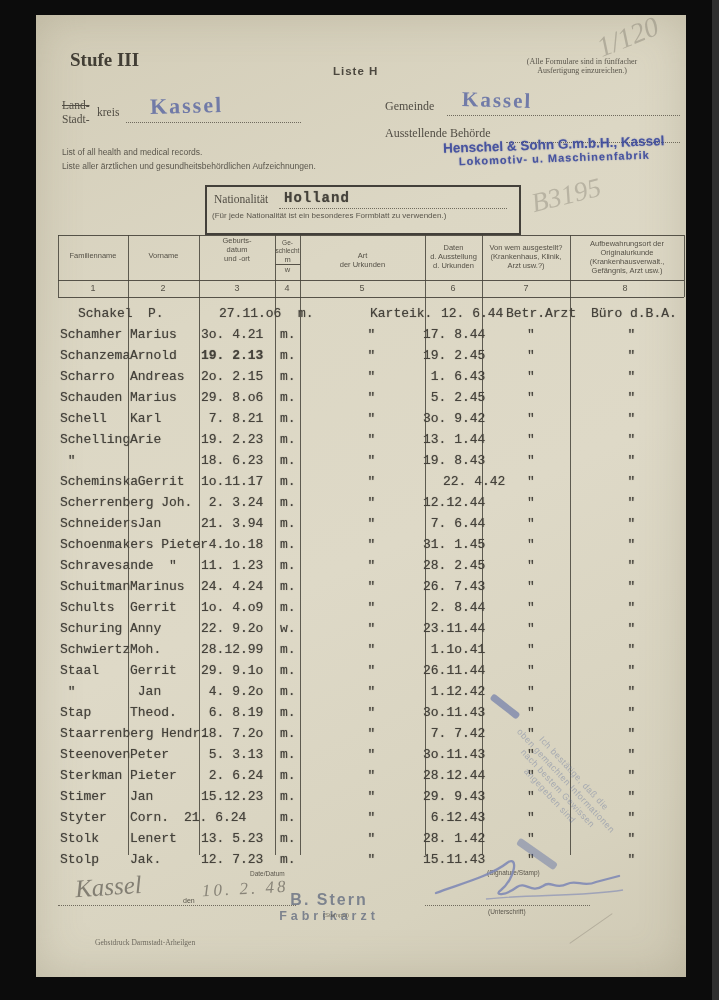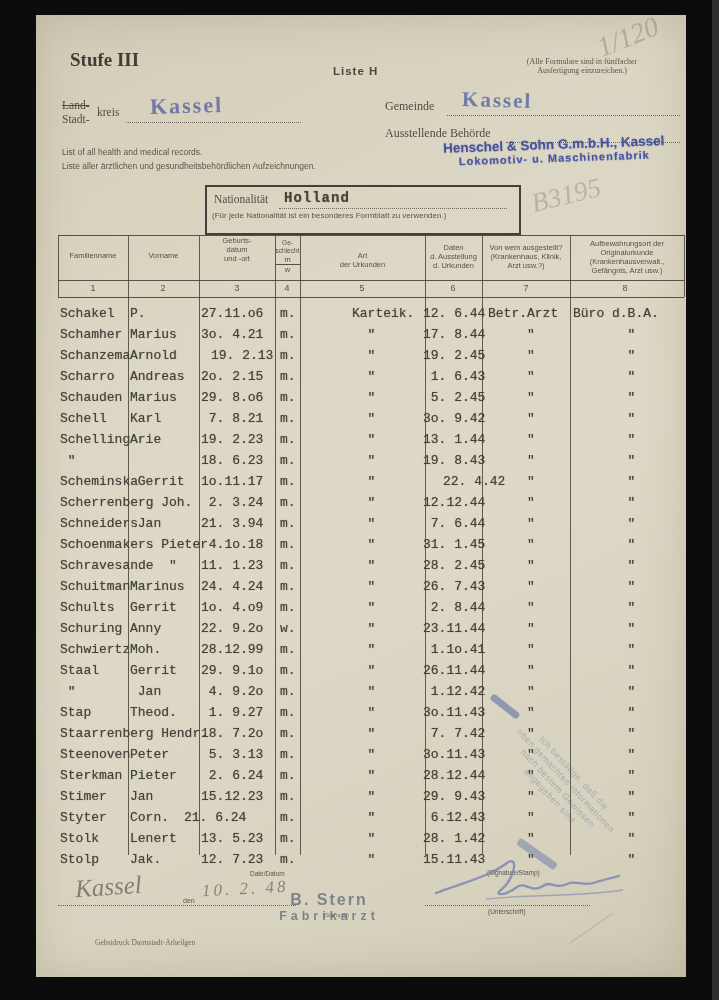--- a/index.html
+++ b/index.html
@@ -138,21 +138,21 @@
     <div class="abs num" style="left:47px;top:268px;">1</div>
     <div class="abs num" style="left:117px;top:268px;">2</div>
     <div class="abs num" style="left:191px;top:268px;">3</div>
     <div class="abs num" style="left:241px;top:268px;">4</div>
     <div class="abs num" style="left:316px;top:268px;">5</div>
     <div class="abs num" style="left:407px;top:268px;">6</div>
     <div class="abs num" style="left:480px;top:268px;">7</div>
     <div class="abs num" style="left:579px;top:268px;">8</div>
 
     <div class="abs" id="tbody" style="left:22px;top:288px;width:626px;height:570px;">
-        <div class="trow" style="top: 0px;">
+        <div class="trow" style="top: 0px; margin-left: 18px;">
           <span class="tw" style="left: 2px;">Schakel</span>
           <span class="tw" style="left: 72px;">P.</span>
           <span class="tw" style="left: 143px;">27.11.o6</span>
           <span class="tw" style="left: 222px;">m.</span>
           <span class="tw" style="left: 294px;">Karteik.</span>
           <span class="tw" style="left: 365px;">12. 6.44</span>
           <span class="tw" style="left: 430px;">Betr.Arzt</span>
           <span class="tw" style="left: 515px;">Büro d.B.A.</span>
         </div>
         <div class="trow" style="top: 21px;">
@@ -161,21 +161,21 @@
           <span class="tw" style="left: 143px;">3o. 4.21</span>
           <span class="tw" style="left: 222px;">m.</span>
           <span class="tw" style="left: 294px;">  "</span>
           <span class="tw" style="left: 365px;">17. 8.44</span>
           <span class="tw" style="left: 430px;">     "</span>
           <span class="tw" style="left: 515px;">       "</span>
         </div>
         <div class="trow" style="top: 42px;">
           <span class="tw" style="left: 2px;">Schanzema</span>
           <span class="tw" style="left: 72px;">Arnold</span>
-          <span class="tw" style="left: 153px;">19. 2.13</span>
+          <span class="tw" style="left: 143px; font-weight: bold;">19. 2.13</span>
           <span class="tw" style="left: 222px;">m.</span>
           <span class="tw" style="left: 294px;">  "</span>
           <span class="tw" style="left: 365px;">19. 2.45</span>
           <span class="tw" style="left: 430px;">     "</span>
           <span class="tw" style="left: 515px;">       "</span>
         </div>
         <div class="trow" style="top: 63px;">
           <span class="tw" style="left: 2px;">Scharro</span>
           <span class="tw" style="left: 72px;">Andreas</span>
           <span class="tw" style="left: 143px;">2o. 2.15</span>
@@ -330,21 +330,21 @@
           <span class="tw" style="left: 143px;"> 4. 9.2o</span>
           <span class="tw" style="left: 222px;">m.</span>
           <span class="tw" style="left: 294px;">  "</span>
           <span class="tw" style="left: 365px;"> 1.12.42</span>
           <span class="tw" style="left: 430px;">     "</span>
           <span class="tw" style="left: 515px;">       "</span>
         </div>
         <div class="trow" style="top: 399px;">
           <span class="tw" style="left: 2px;">Stap</span>
           <span class="tw" style="left: 72px;">Theod.</span>
-          <span class="tw" style="left: 143px;"> 1. 9.27</span>
+          <span class="tw" style="left: 143px;"> 6. 8.19</span>
           <span class="tw" style="left: 222px;">m.</span>
           <span class="tw" style="left: 294px;">  "</span>
           <span class="tw" style="left: 365px;">3o.11.43</span>
           <span class="tw" style="left: 430px;">     "</span>
           <span class="tw" style="left: 515px;">       "</span>
         </div>
         <div class="trow" style="top: 420px;">
           <span class="tw" style="left: 2px;">Staarrenberg</span>
           <span class="tw" style="left: 72px;">    Hendr.</span>
           <span class="tw" style="left: 143px;">18. 7.2o</span>

